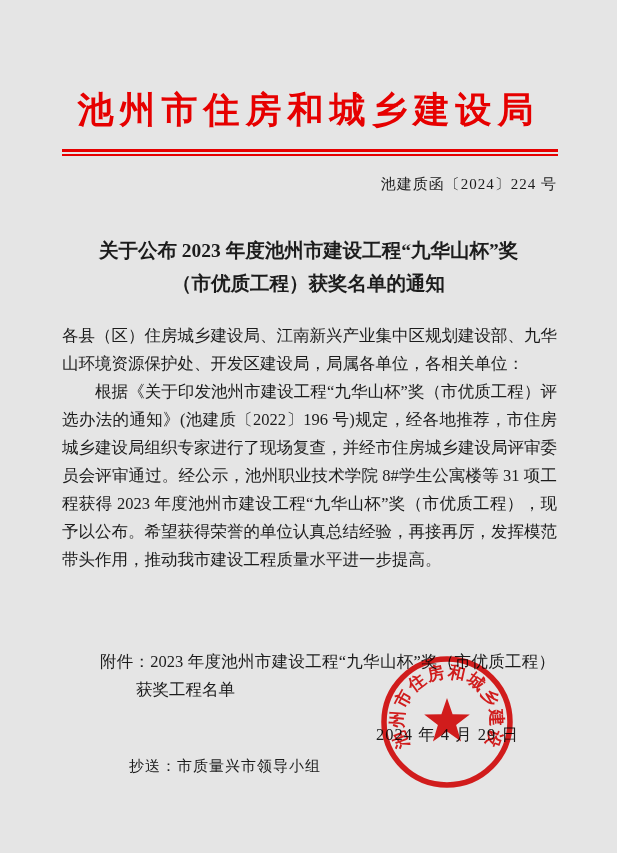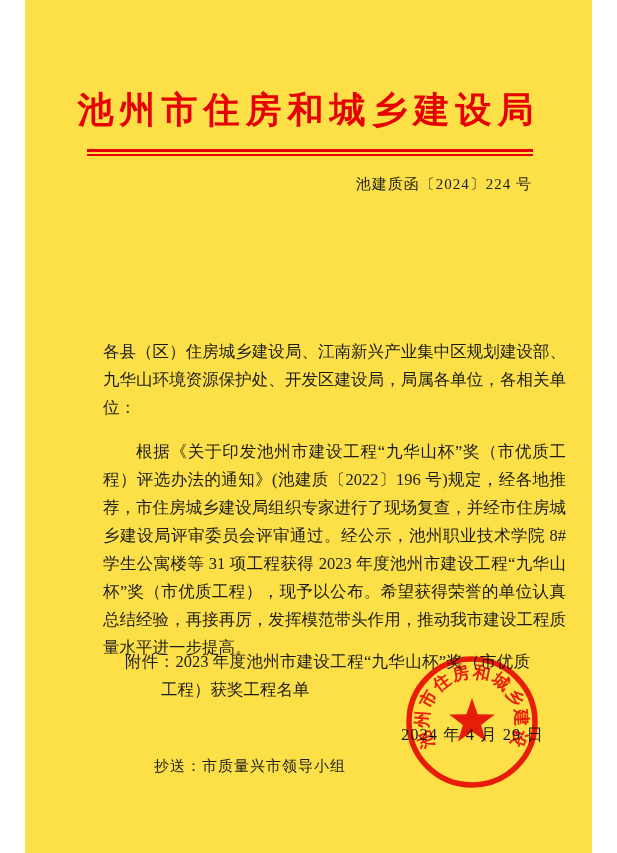--- a/index.html
+++ b/index.html
@@ -1,21 +1,21 @@
 <!DOCTYPE html>
 <html><head>
 <meta charset="utf-8">
 <style>
   html,body { margin:0; padding:0; background:#ffffff; }
   .page {
     position: relative;
-    width: 567px;
+    width: 617px;
     height: 853px;
     margin: 0 auto;
-    background: #fde047;
+    background: #e5e5e5;
     font-family: "Liberation Serif", serif;
     color: #1c1c1c;
     overflow: hidden;
   }
   .agency-title {
     position: absolute;
     top: 86px; left: 0; right: 0;
     text-align: center;
     color: #e60000;
     font-size: 36px;
@@ -44,21 +44,21 @@
     font-weight: bold;
     line-height: 33px;
   }
   .body-block {
     position: absolute;
     top: 322px; left: 62px; width: 495px;
     font-size: 16.5px;
     line-height: 28px;
     text-align: justify;
   }
-  .body-block p { margin: 16px; }
+  .body-block p { margin: 0; }
   .body-block p.indent { text-indent: 2em; }
   .attachment {
     position: absolute;
     top: 648px; left: 100px; right: 62px;
     font-size: 16.5px;
     line-height: 28px;
     padding-left: 36px;
     text-indent: -36px;
     text-align: justify;
   }
@@ -91,20 +91,24 @@
 <body>
 
 <div class="page">
 
   <div class="agency-title">池州市住房和城乡建设局</div>
 
   <div class="red-rule"></div>
 
   <div class="doc-number">池建质函〔2024〕224 号</div>
 
+  <div class="notice-title">
+    <div>关于公布 2023 年度池州市建设工程“九华山杯”奖</div>
+    <div>（市优质工程）获奖名单的通知</div>
+  </div>
 
   <div class="body-block">
     <p>各县（区）住房城乡建设局、江南新兴产业集中区规划建设部、九华山环境资源保护处、开发区建设局，局属各单位，各相关单位：</p>
     <p class="indent">根据《关于印发池州市建设工程“九华山杯”奖（市优质工程）评选办法的通知》(池建质〔2022〕196 号)规定，经各地推荐，市住房城乡建设局组织专家进行了现场复查，并经市住房城乡建设局评审委员会评审通过。经公示，池州职业技术学院 8#学生公寓楼等 31 项工程获得 2023 年度池州市建设工程“九华山杯”奖（市优质工程），现予以公布。希望获得荣誉的单位认真总结经验，再接再厉，发挥模范带头作用，推动我市建设工程质量水平进一步提高。</p>
   </div>
 
   <div class="attachment">
     <span>附件：</span><span>2023 年度池州市建设工程“九华山杯”奖（市优质工程）获奖工程名单</span>
   </div>
 

